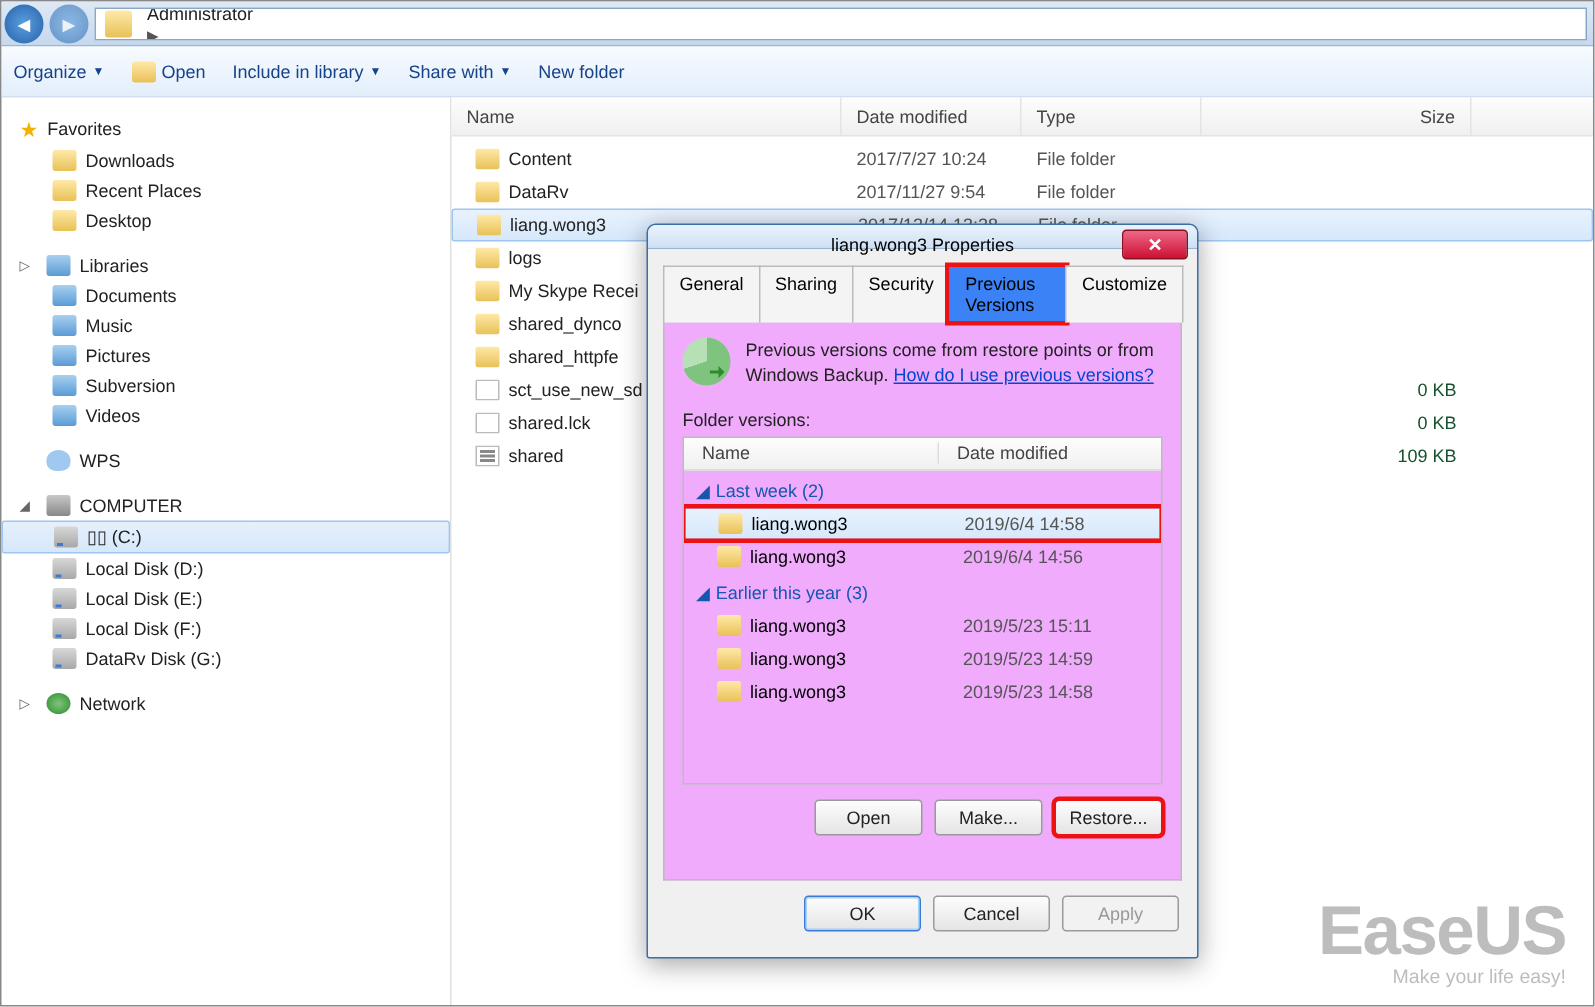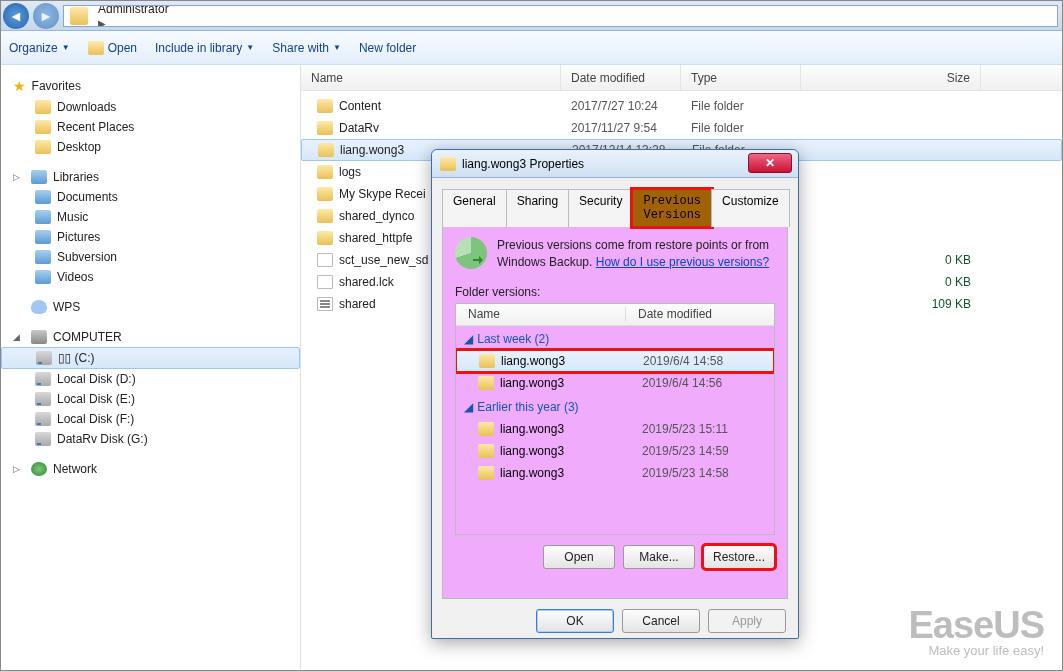--- a/index.html
+++ b/index.html
@@ -51,27 +51,27 @@
 .cell.name{width:254px;display:flex;align-items:center;gap:6px;}
 .cell.date{width:120px;color:#555;}
 .cell.type{width:120px;color:#555;}
 .cell.size{width:180px;text-align:right;color:#14532d;}
 .ico.file{background:#fff;border:1px solid #bbb;border-radius:1px;}
 .ico.cfg{background:#fff;border:1px solid #bbb;position:relative;}
 .ico.cfg::after{content:"";position:absolute;top:2px;left:2px;width:10px;height:2px;background:#888;box-shadow:0 3px #888,0 6px #888;}
 
 
 .dialog{position:absolute;left:430px;top:148px;width:368px;height:490px;border:1px solid #3a6ea5;border-radius:6px 6px 2px 2px;background:#f0f0f0;box-shadow:0 4px 18px rgba(0,0,0,.35);}
-.dlg-title{height:28px;background:linear-gradient(#eaf3fc,#cfe0f4);border-radius:6px 6px 0 0;display:flex;align-items:center;padding:0 8px;gap:6px;border-bottom:1px solid #9db5d0;}
+.dlg-title{height:16px;background:linear-gradient(#eaf3fc,#cfe0f4);border-radius:6px 6px 0 0;display:flex;align-items:center;padding:0 8px;gap:6px;border-bottom:1px solid #9db5d0;flex-direction:column;}
 .dlg-title .folder-sm{width:16px;height:14px;background:linear-gradient(#ffe9a8,#e8c157);border-radius:2px;}
 .dlg-close{position:absolute;right:6px;top:3px;width:44px;height:20px;background:linear-gradient(#e68,#c13);border-radius:3px;color:#fff;display:flex;align-items:center;justify-content:center;font-weight:bold;cursor:pointer;border:1px solid #8a1020;}
 .dlg-body{padding:6px 10px 10px;}
 .tabs{display:flex;border-bottom:1px solid #bbb;margin-top:4px;}
 .tab{padding:4px 10px;border:1px solid #bbb;border-bottom:none;background:#f4f4f4;margin-right:-1px;cursor:pointer;position:relative;top:1px;}
-.tab.active{background:#a16207;border-bottom:1px solid #fff;font-family:Liberation Mono, monospace;}
+.tab.active{background:#3b82f6;border-bottom:1px solid #fff;}
 .tab.hilite{outline:3px solid #e11;outline-offset:-1px;}
 .tabpane{background:#f0abfc;border:1px solid #bbb;border-top:none;height:372px;padding:10px 12px;}
 .pv-head{display:flex;gap:10px;align-items:flex-start;}
 .pv-icon{width:32px;height:32px;border-radius:50%;background:conic-gradient(#7ec47e 0 70%,#b7e0b7 0);position:relative;flex-shrink:0;}
 .pv-icon::after{content:"";position:absolute;right:4px;bottom:4px;width:10px;height:10px;background:#2d8b2d;clip-path:polygon(0 40%,60% 40%,60% 10%,100% 50%,60% 90%,60% 60%,0 60%);}
 .pv-text{color:#222;line-height:1.4;}
 .pv-text a{color:#0645cc;text-decoration:underline;cursor:pointer;}
 .pv-label{margin:14px 0 4px;color:#222;}
 .pv-list{border:1px solid #bbb;height:232px;overflow:auto;}
 .pv-cols{display:flex;height:22px;align-items:center;background:linear-gradient(#fdfdfd,#f0f0f0);border-bottom:1px solid #ddd;}
@@ -88,21 +88,21 @@
 .pv-btns{display:flex;gap:8px;justify-content:flex-end;margin-top:10px;}
 .btn{min-width:72px;height:24px;border:1px solid #9a9a9a;background:linear-gradient(#fdfdfd,#e4e4e4);border-radius:3px;cursor:pointer;display:flex;align-items:center;justify-content:center;color:#222;}
 .btn.hilite{outline:3px solid #e11;outline-offset:-1px;}
 .btn.disabled{color:#999;background:#f2f2f2;cursor:default;}
 .dlg-foot{display:flex;gap:8px;justify-content:flex-end;padding:0 12px 2px;}
 .dlg-foot .btn{min-width:78px;}
 .dlg-foot .btn.primary{border:1px solid #3a7bd5;box-shadow:0 0 0 1px #a8d0f8 inset;}
 
 
 .watermark{position:absolute;right:18px;bottom:12px;text-align:right;color:#bdbdbd;}
-.watermark .brand{font-size:38px;font-weight:bold;letter-spacing:-1px;}
+.watermark .brand{font-size:46px;font-weight:bold;letter-spacing:-1px;}
 .watermark .tag{font-size:13px;margin-top:-4px;}
 </style>
 </head>
 <body>
 
 <div class="navbar">
   <div class="nav-btn">◄</div>
   <div class="nav-btn fwd">►</div>
   <div class="addr-bar">
     <span class="addr-icon"></span>

